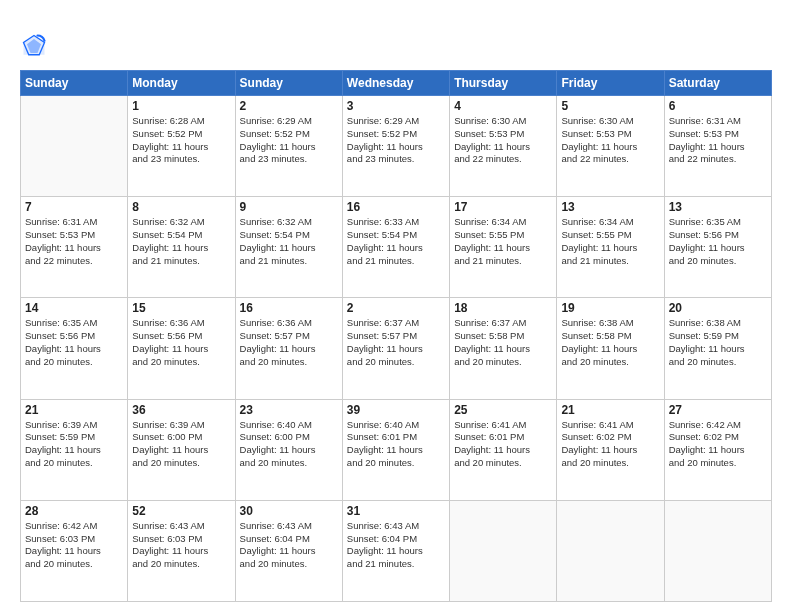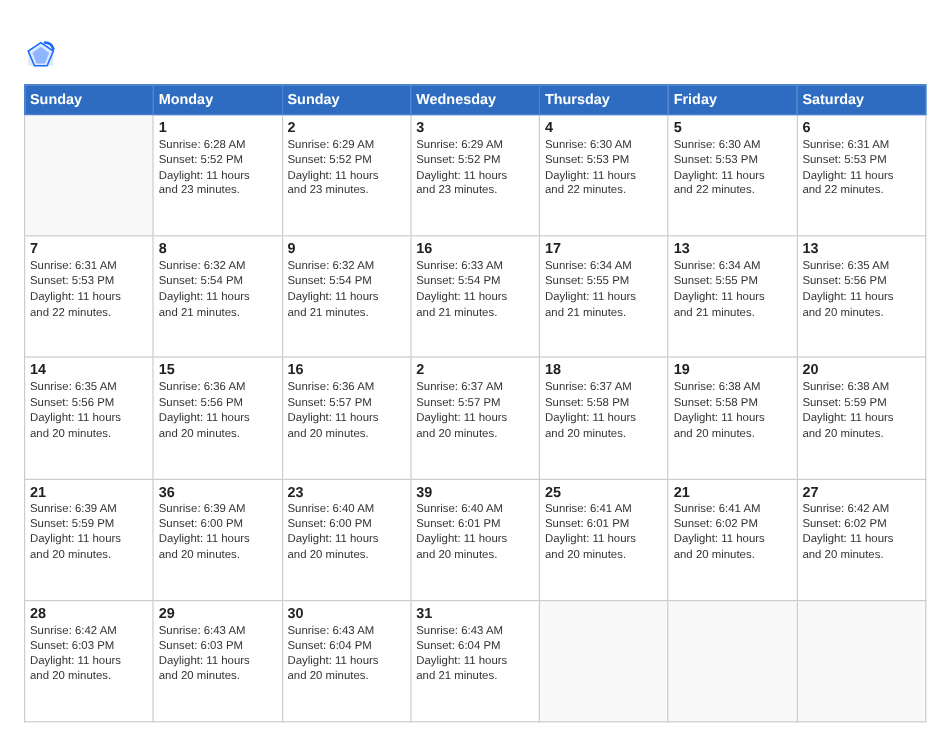--- a/index.html
+++ b/index.html
@@ -327,21 +327,21 @@
         </tr>
         <tr>
           <td>
             <span class="day-num">28</span>
             <div class="day-info" style="white-space: pre-line;">Sunrise: 6:42 AM
 Sunset: 6:03 PM
 Daylight: 11 hours
 and 20 minutes.</div>
           </td>
           <td>
-            <span class="day-num">29</span>
+            <span class="day-num">52</span>
             <div class="day-info" style="white-space: pre-line;">Sunrise: 6:43 AM
 Sunset: 6:03 PM
 Daylight: 11 hours
 and 20 minutes.</div>
           </td>
           <td>
             <span class="day-num">30</span>
             <div class="day-info" style="white-space: pre-line;">Sunrise: 6:43 AM
 Sunset: 6:04 PM
 Daylight: 11 hours

